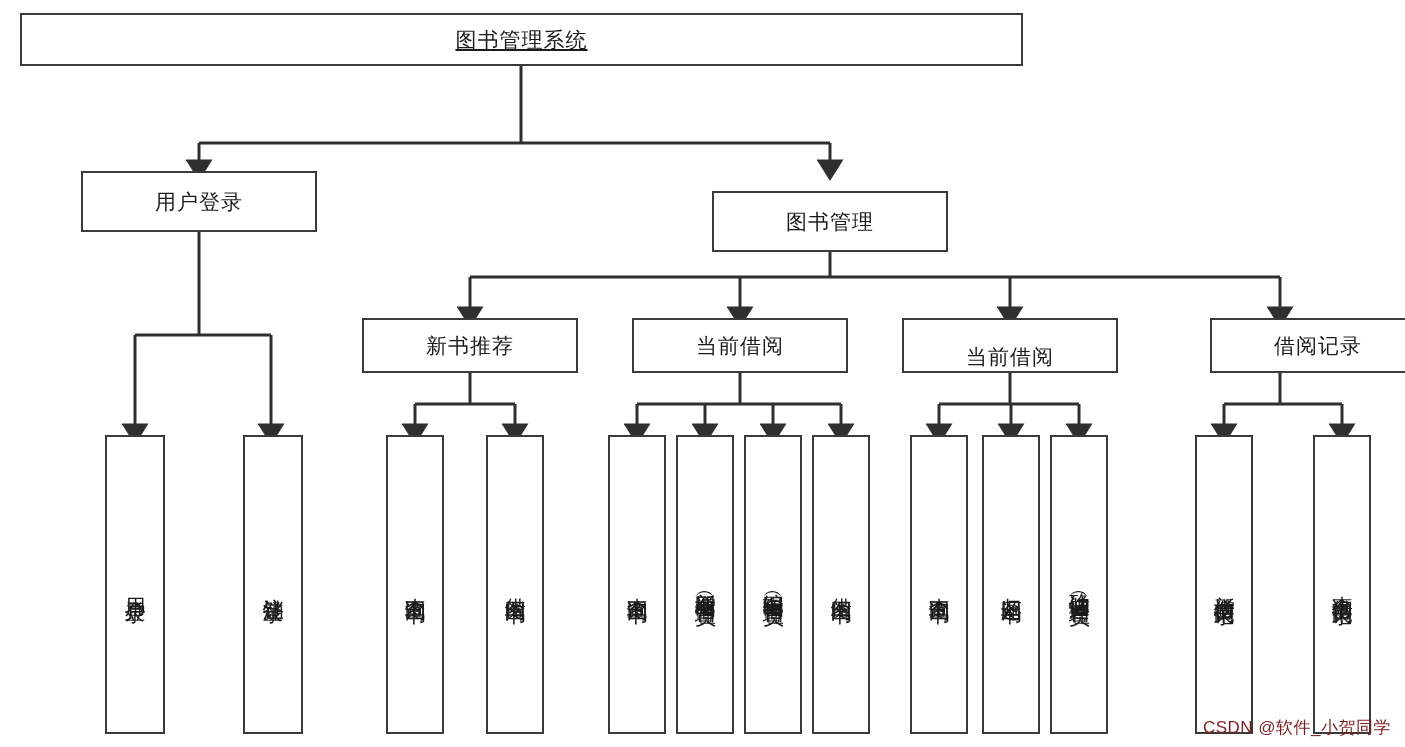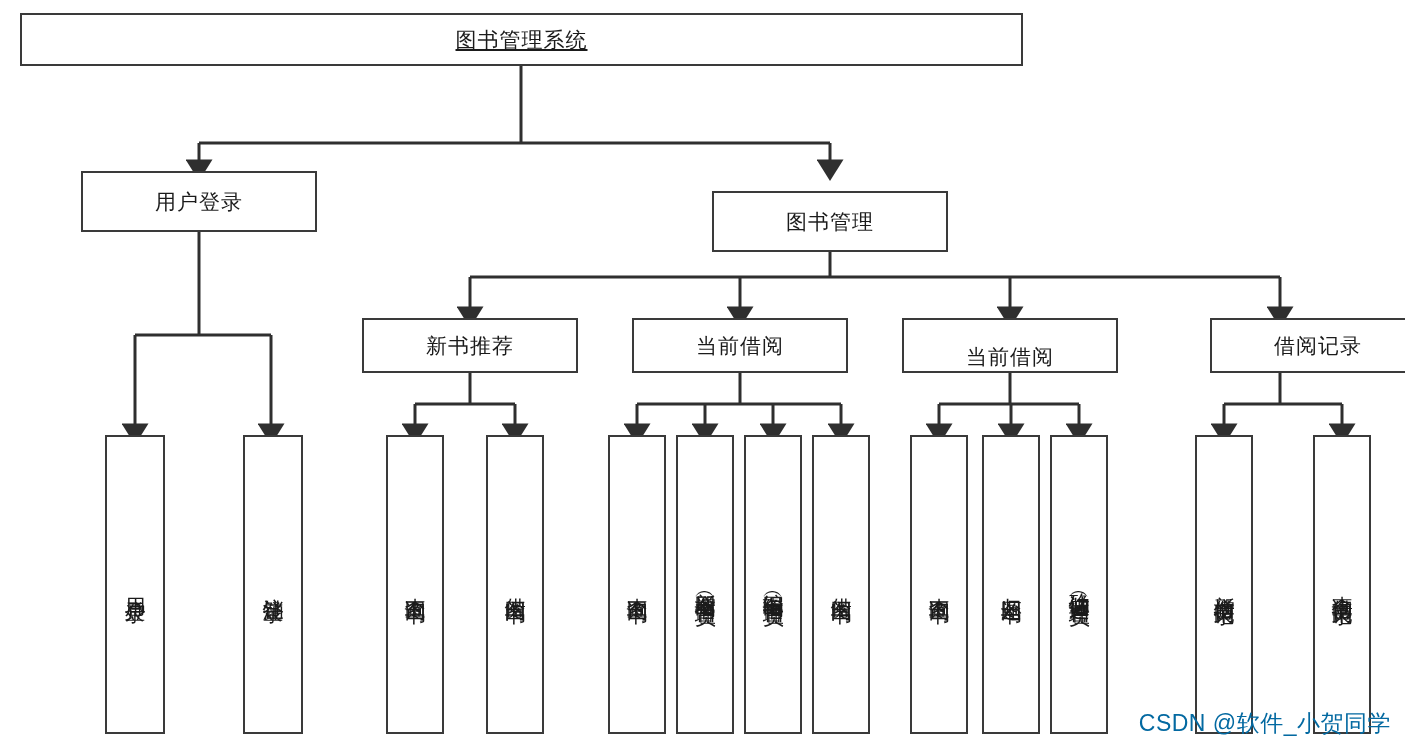--- a/index.html
+++ b/index.html
@@ -3,21 +3,21 @@
 <meta charset="utf-8">
 <style>
   html,body{margin:0;padding:0;background:#ffffff;}
   body{width:1405px;height:747px;font-family:"Liberation Sans","DejaVu Sans",sans-serif;position:relative;overflow:hidden;}
   #canvas{position:absolute;left:0;top:0;width:1405px;height:747px;}
   svg.links{position:absolute;left:0;top:0;width:1405px;height:747px;pointer-events:none;}
   .node{position:absolute;box-sizing:border-box;background:#ffffff;border:2.5px solid #3a3a3a;display:flex;align-items:center;justify-content:center;color:#1b1b1b;}
   .node.h{font-size:21px;letter-spacing:1px;}
   .node.v{padding:6px 2px;}
   .vtext{writing-mode:vertical-rl;text-orientation:upright;font-size:21px;line-height:1.08;letter-spacing:2px;white-space:nowrap;color:#1b1b1b;}
-  .watermark{position:absolute;right:14px;bottom:8px;font-size:23px;color:#0369a1;letter-spacing:0.5px;white-space:nowrap;}
+  .watermark{position:absolute;right:14px;bottom:8px;font-size:17px;color:#7f1d1d;letter-spacing:0.5px;white-space:nowrap;}
 </style>
 </head>
 <body>
 
 <div id="canvas">
 
   <svg class="links" viewBox="0 0 1405 747">
     <defs>
       <marker id="arrow" markerWidth="9" markerHeight="9" refX="2.2" refY="4.5" orient="auto" markerUnits="strokeWidth">
         <path d="M0,0 L0,9 L7.2,4.5 z" fill="#2f2f2f"></path>

